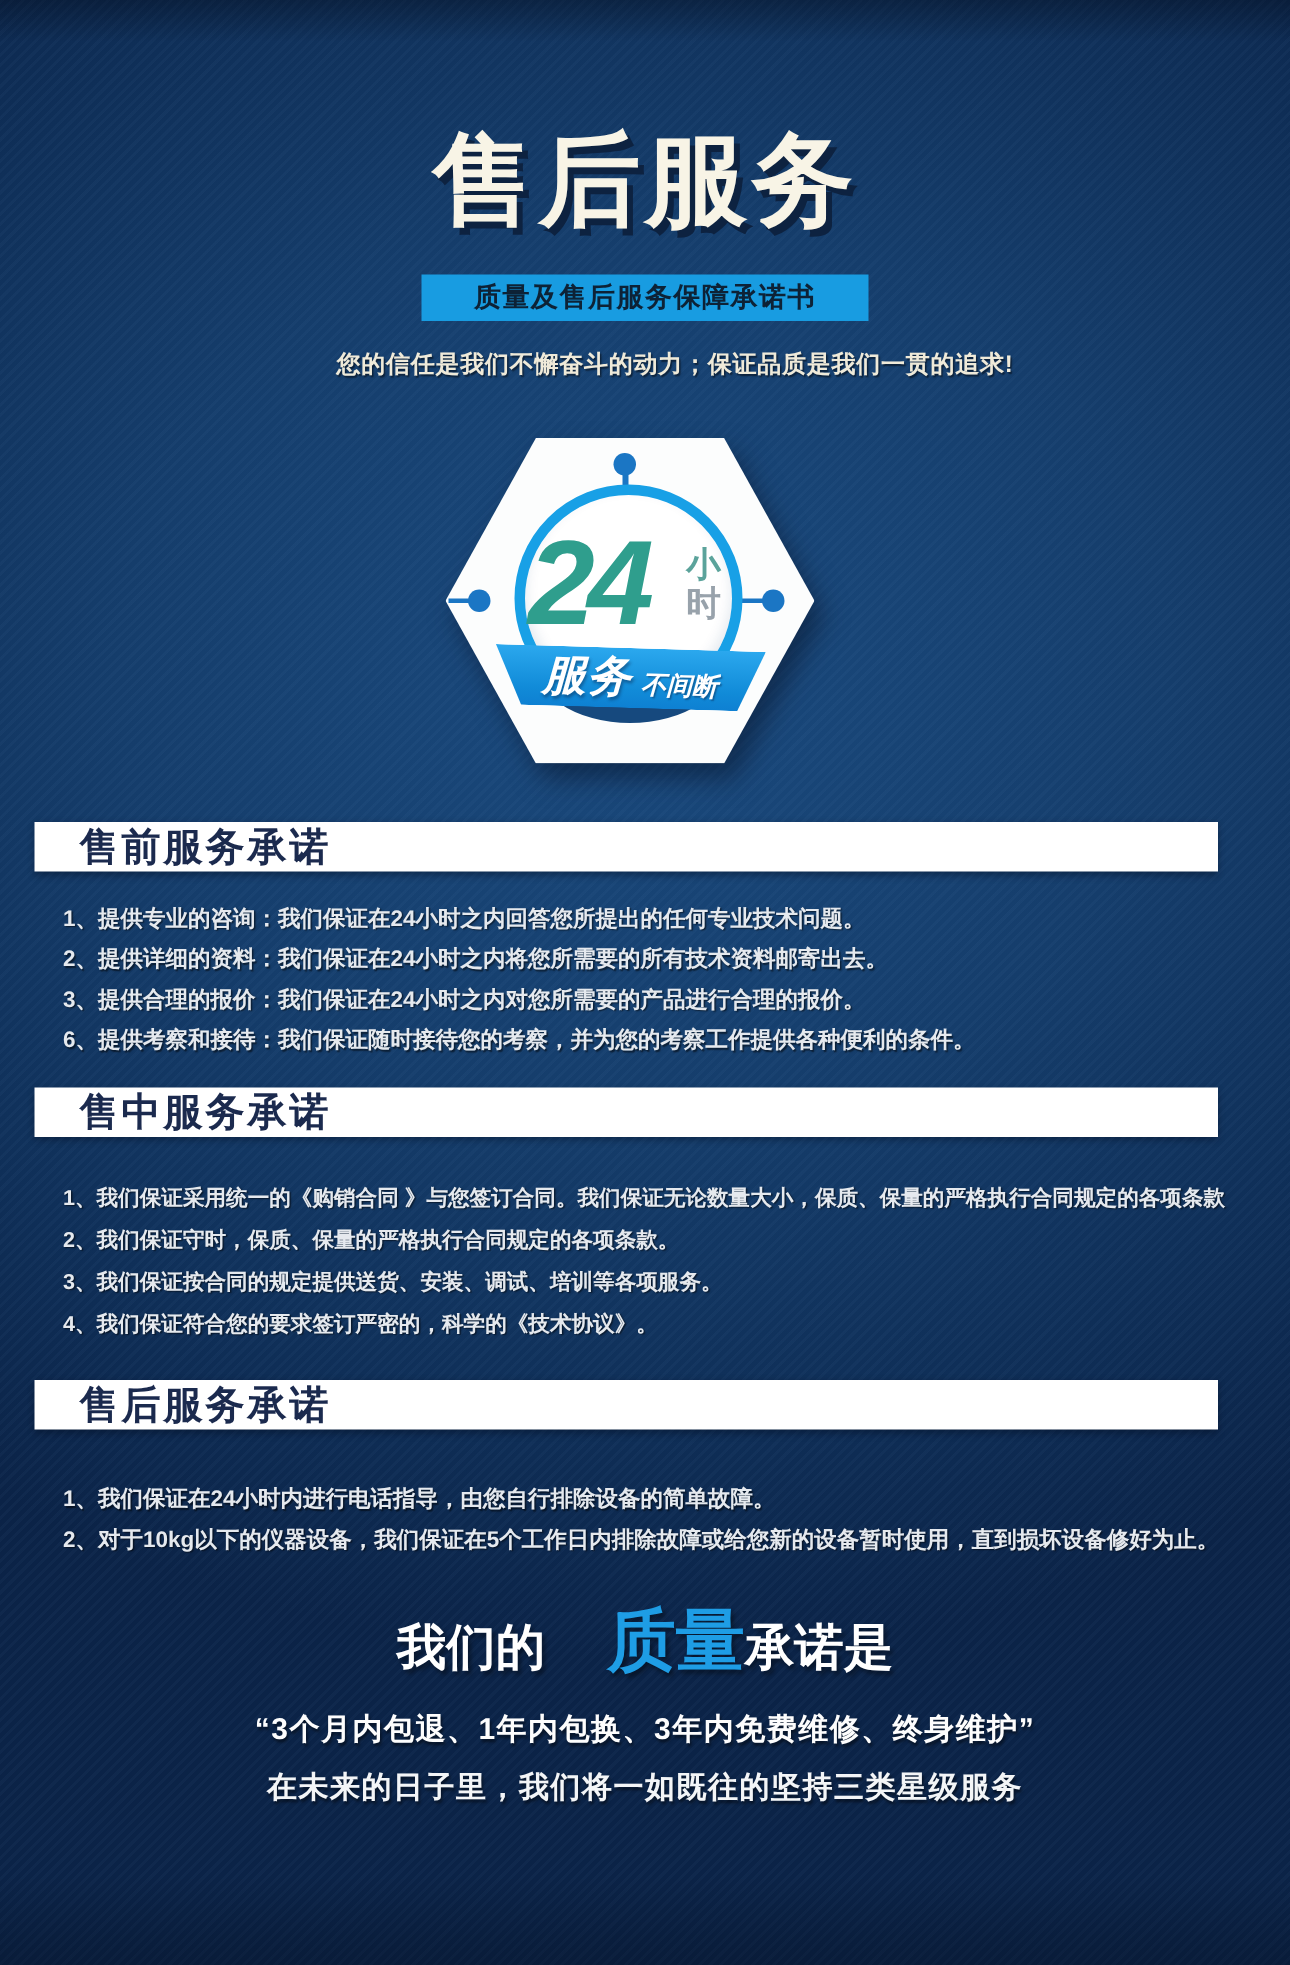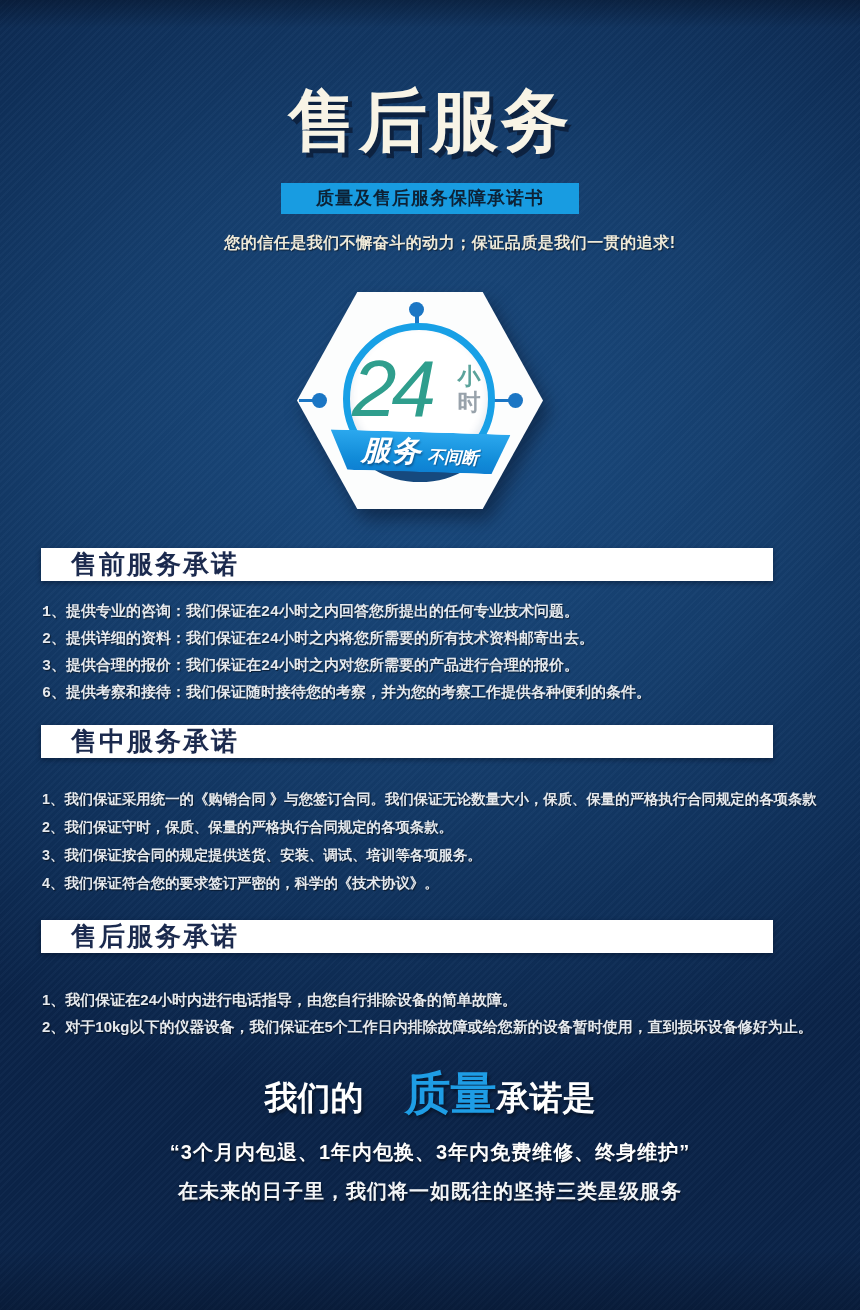--- a/index.html
+++ b/index.html
@@ -36,21 +36,21 @@
 
   
   .badge{ position:absolute; left:297px; top:292px; width:246px; height:217px;
           filter:drop-shadow(6px 10px 9px rgba(4,14,34,.5)); }
   .hex{ position:absolute; inset:0; background:#fcfdfd;
         clip-path:polygon(24.5% 0,75.5% 0,100% 50%,75.5% 100%,24.5% 100%,0 50%); }
   .ring{ position:absolute; left:46px; top:31px; width:152px; height:152px;
          border-radius:50%; background:#ffffff; border:7px solid #18a0e6;
          box-shadow:inset 0 -5px 9px rgba(20,60,110,.12); }
   .num24{ position:absolute; left:55px; top:57px; font-size:80px; line-height:1;
-          font-weight:400; font-style:italic; letter-spacing:-5px; color:#2f9e8d; }
+          font-weight:700; font-style:italic; letter-spacing:-5px; color:#2f9e8d; }
   .unit{ position:absolute; left:159px; top:71px; width:26px; text-align:center;
          font-weight:bold; line-height:26px; font-size:23px; }
   .unit-top{ color:#5ba39b; display:block; }
   .unit-bottom{ color:#98a2ab; display:block; }
   .crescent{ position:absolute; left:57px; top:146px; width:132px; height:44px;
              border-radius:0 0 66px 66px / 0 0 44px 44px; background:#16497e; }
   .ribbon{ position:absolute; left:33px; top:140px; width:180px; height:40px;
            background:linear-gradient(180deg,#2ba8ee 0%,#118bd8 70%,#0e80d2 100%);
            clip-path:polygon(0 0,100% 0,90% 100%,10% 100%);
            transform:rotate(1.7deg);
@@ -61,30 +61,30 @@
                padding-top:8px; text-shadow:1px 1px 1px rgba(10,40,80,.45); }
   .dot{ position:absolute; width:15px; height:15px; border-radius:50%; background:#1b76c4; }
   .dot-top{ left:112px; top:10px; }
   .dot-left{ left:15px; top:101px; }
   .dot-right{ left:211px; top:101px; }
   .stem-top{ position:absolute; left:118px; top:24px; width:4px; height:14px; background:#1b76c4; }
   .stem-left{ position:absolute; left:2px; top:107px; width:14px; height:3px; background:#1b76c4; }
   .stem-right{ position:absolute; left:197px; top:107px; width:15px; height:3px; background:#1b76c4; }
 
   
-  .section-bar{ position:absolute; left:41px; width:732px; height:33px; background:#ffffff;
+  .section-bar{ position:absolute; left:23px; width:789px; height:33px; background:#ffffff;
                 box-shadow:0 2px 5px rgba(3,12,28,.45); }
   .section-bar .bar-label{ display:block; padding-left:30px; line-height:33px;
                            font-size:26px; font-weight:900; letter-spacing:2px; color:#1b2a4e; }
   .bar-1{ top:548px; } .bar-2{ top:725px; } .bar-3{ top:920px; }
 
   .list{ position:absolute; left:42px; width:800px; color:#e5e9ee; font-weight:bold;
          text-shadow:1px 1px 1px rgba(0,0,0,.55); }
   .list div{ white-space:nowrap; }
-  .list-1{ top:599px; font-size:15px;font-family:Liberation Mono, monospace; }  .list-1 div{ line-height:27px; }
+  .list-1{ top:599px; font-size:15px; }  .list-1 div{ line-height:27px; }
   .list-2{ top:785px; font-size:14.4px; } .list-2 div{ line-height:28px; }
   .list-3{ top:986px; font-size:15px; }  .list-3 div{ line-height:27px; }
 
   
   .footer-headline{ position:absolute; top:1068px; left:0; width:100%;
                     text-align:center; line-height:50px; white-space:nowrap; }
   .footer-headline .hw{ font-size:33px; font-weight:900; color:#ffffff;
                         text-shadow:2px 3px 3px rgba(0,0,0,.4); }
   .footer-headline .hb{ font-size:46px; font-weight:900; color:#1e9de5;
                         text-shadow:2px 3px 3px rgba(0,0,0,.4);margin-left:41px; }

